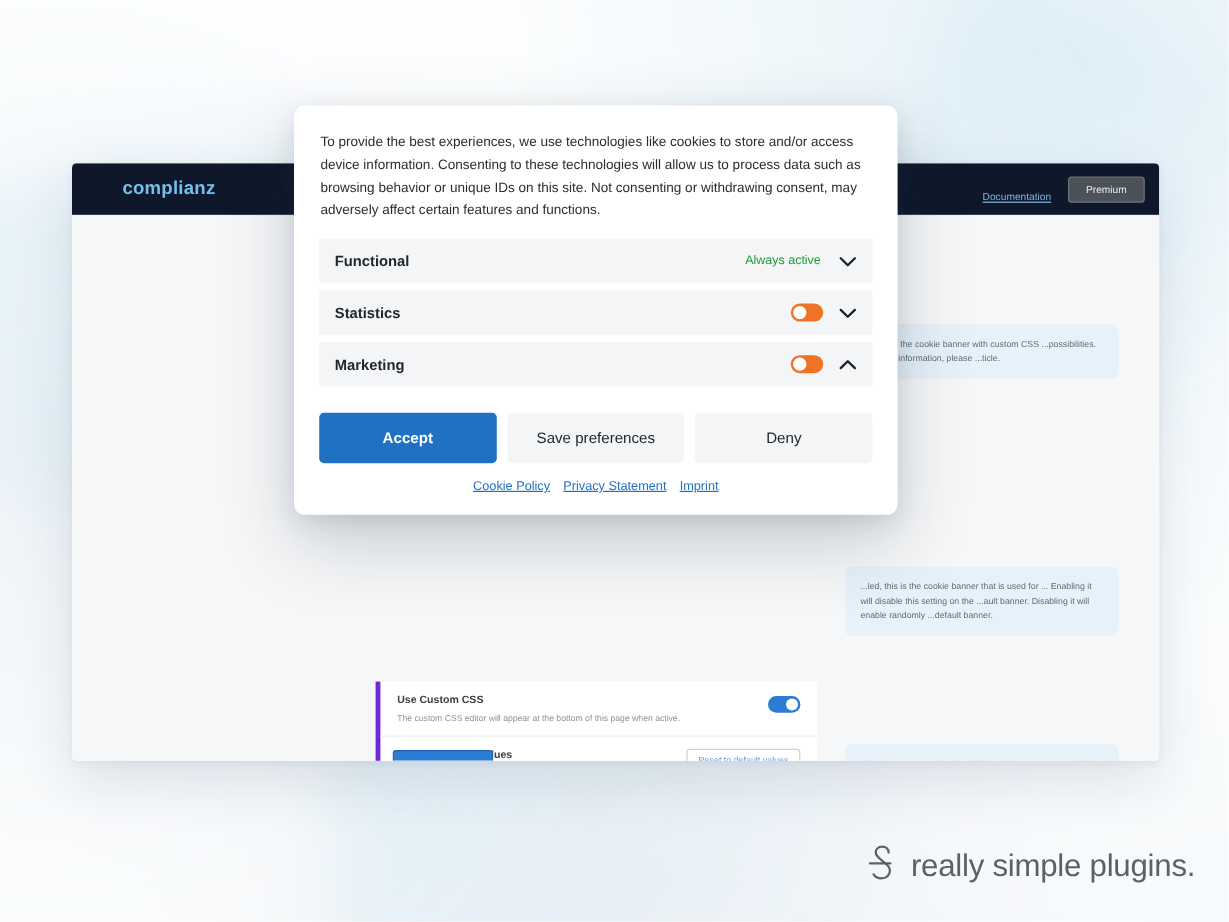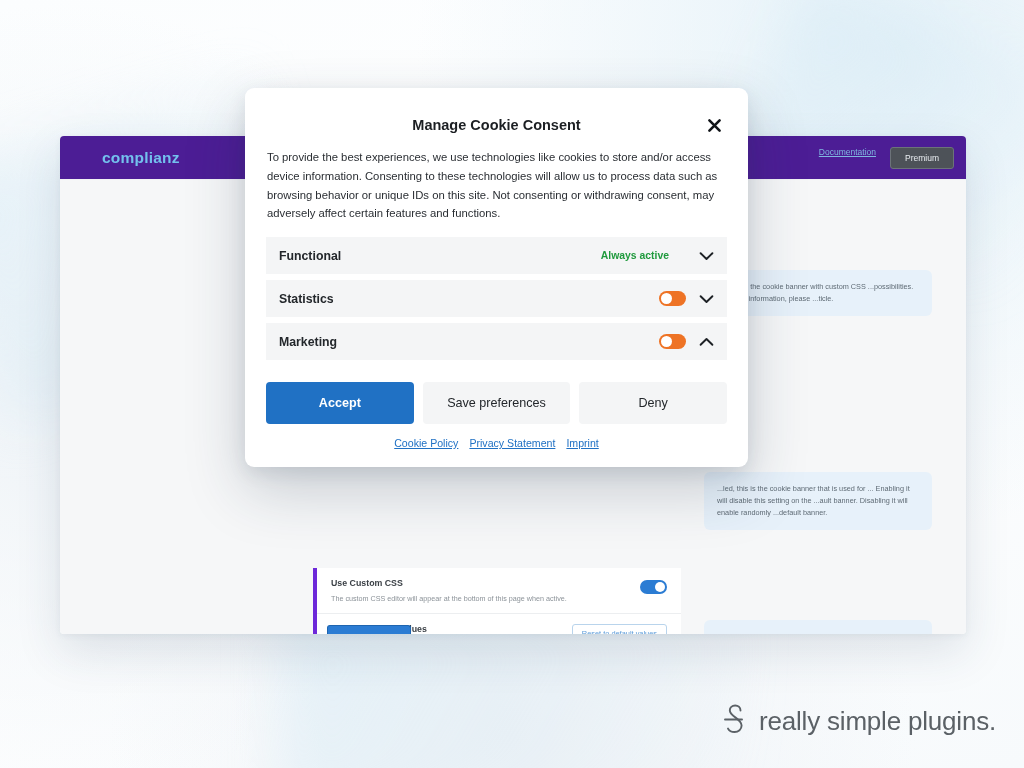--- a/index.html
+++ b/index.html
@@ -37,35 +37,35 @@
     left: 60px; top: 136px;
     width: 906px; height: 498px;
     background: #ffffff;
     border-radius: 4px;
     box-shadow: 0 18px 46px rgba(42,64,90,.13), 0 2px 6px rgba(42,64,90,.06);
     overflow: hidden;
   }
   .admin-topbar {
     position: relative;
     height: 44px;
-    background: #4c1d95;
+    background: #0f172a;
     border-bottom: 1px solid #f0f2f4;
     display: flex; align-items: center;
   }
   .cz-logo {
     margin-left: 42px;
     font-size: 15.5px;
     font-weight: 700;
     letter-spacing: .2px;
     color: #73c0ed;
   }
   .topbar-right {
     position: absolute; right: 12px; top: 50%;
     transform: translateY(-50%);
-    display: flex; align-items: flex-start; gap: 14px;
+    display: flex; align-items: flex-end; gap: 14px;
   }
   .doc-link {
     font-size: 8.5px; color: #7fb8e0;
     text-decoration: underline;
   }
   .premium-btn {
     font-size: 8.5px; color: #e9edf1;
     background: #4d5258;
     border: 1px solid #6c7379;
     border-radius: 3px;
@@ -196,22 +196,22 @@
     display: flex; align-items: center;
     margin-bottom: 6px;
     position: relative;
   }
   .cat-row.expanded { margin-bottom: 0; }
   .cat-name {
     font-size: 12.3px; font-weight: 700; color: #23272b;
     flex: 1;
   }
   .always-active {
-    font-size: 10.4px; font-weight: 700; color: #1f9a3d;
-    margin-right: 30px;
+    font-size: 10.4px; font-weight: 400; color: #1f9a3d;
+    margin-right: 15px;
   }
   .or-toggle {
     width: 27px; height: 15px;
     border-radius: 8px;
     background: #ee7325;
     margin-right: 13px;
     position: relative;
     flex: none;
   }
   .or-toggle::after {
@@ -318,28 +318,20 @@
 
     <div class="help-box help-1">...stomize the cookie banner with custom CSS ...possibilities. For more information, please ...ticle.</div>
     <div class="help-box help-2">...led, this is the cookie banner that is used for ... Enabling it will disable this setting on the ...ault banner. Disabling it will enable randomly ...default banner.</div>
     <div class="help-box help-3">If you want to start from the default values, you can use the reset button. Texts will also get reset.</div>
 
   </div>
 </div>
 
 <div class="modal">
 
-  <div class="modal-header">
-    <div class="modal-title">Manage Cookie Consent</div>
-    <div class="close-x">
-      <svg width="15" height="15" viewBox="0 0 15 15" aria-hidden="true">
-        <path d="M2.4 2.4 L12.6 12.6 M12.6 2.4 L2.4 12.6" stroke="#111418" stroke-width="2.6" stroke-linecap="round"></path>
-      </svg>
-    </div>
-  </div>
 
   <div class="modal-intro">To provide the best experiences, we use technologies like cookies to store and/or access device information. Consenting to these technologies will allow us to process data such as browsing behavior or unique IDs on this site. Not consenting or withdrawing consent, may adversely affect certain features and functions.</div>
 
   <div class="cat-row">
     <div class="cat-name">Functional</div>
     <div class="always-active">Always active</div>
     <div class="chev">
       <svg width="15" height="10" viewBox="0 0 15 10" aria-hidden="true">
         <path d="M1.6 2.2 L7.5 8 L13.4 2.2" fill="none" stroke="#1d2125" stroke-width="1.9" stroke-linecap="round" stroke-linejoin="round"></path>
       </svg>

